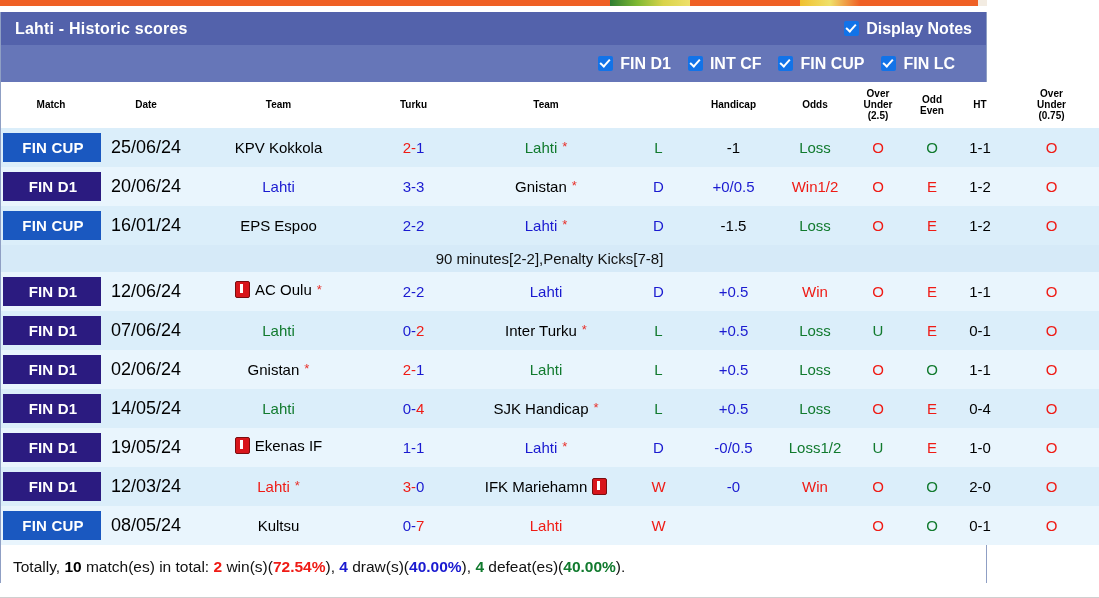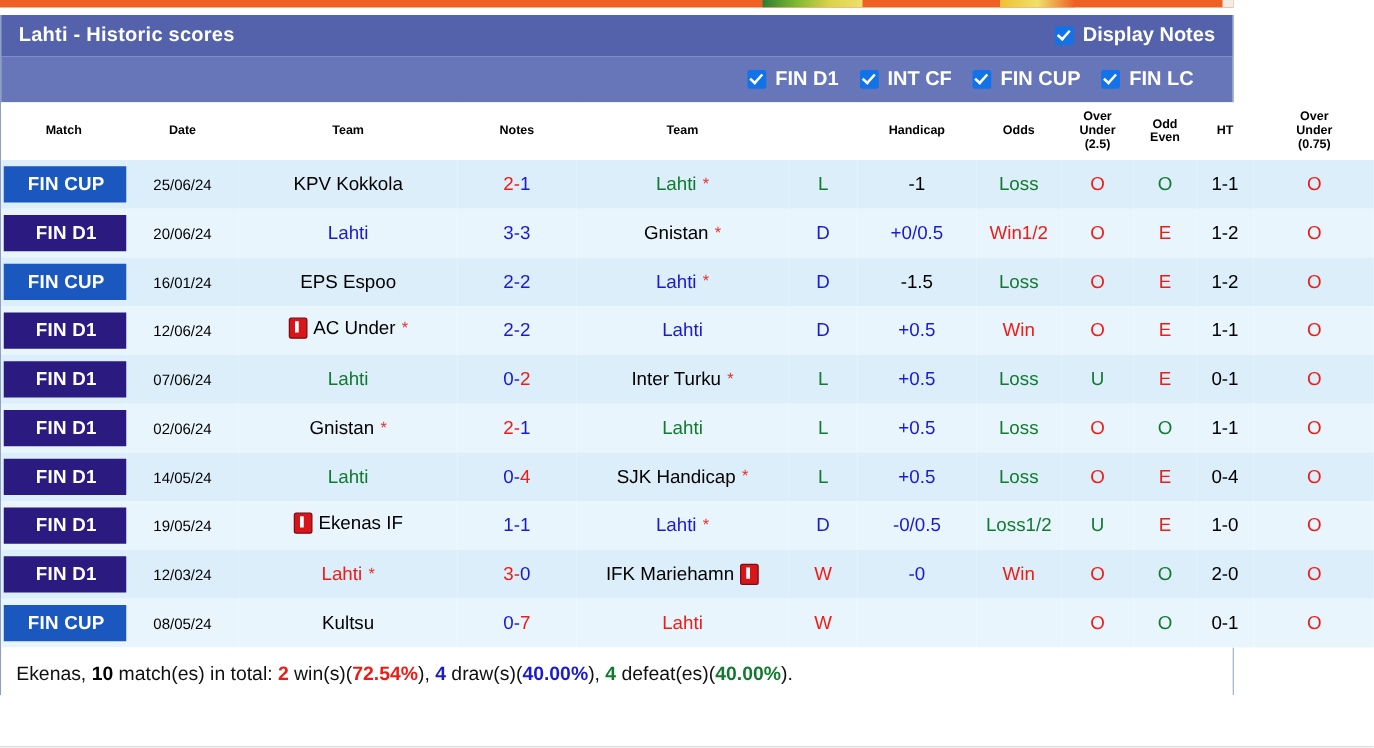--- a/index.html
+++ b/index.html
@@ -74,21 +74,21 @@
   tr.note-row td{background:#d6eaf8;font-size:15px;color:#111;}
 
   td.c-league{padding:0;}
   .badge{
     display:block;width:100px;color:#fff;font-weight:bold;font-size:15px;
     text-align:center;padding:6px 0;letter-spacing:.2px;
   }
   .badge.cup{background:#1a58c0;}
   .badge.d1{background:#2b1b80;}
 
-  .c-date{color:#222;font-size:12px;margin-top:31px;}
+  .c-date{color:#222;font-size:18px;margin-top:31px;}
   .team{display:inline-flex;align-items:center;gap:5px;justify-content:center;}
   .star{color:#e8302a;font-size:13px;vertical-align:super;line-height:0;}
 
   .redcard{
     display:inline-block;width:13px;height:15px;background:#d8151b;
     border:1px solid #7a0d0f;border-radius:2px;position:relative;flex:none;
     vertical-align:-2px;
   }
   .redcard:after{
     content:"";position:absolute;left:4px;top:2px;width:3px;height:9px;background:#fff;
@@ -163,21 +163,21 @@
           <col style="width:58px">
         <col style="width:50px">
           <col style="width:46px">
           <col style="width:97px">
       </colgroup>
       <thead>
         <tr>
           <th>Match</th>
           <th>Date</th>
           <th>Team</th>
-          <th>Notes</th>
+          <th>Turku</th>
           <th>Team</th>
           <th></th>
           <th>Handicap</th>
           <th>Odds</th>
           <th><span>Over</span><br><span>Under</span><br><span>(2.5)</span></th>
           <th><span>Odd</span><br><span>Even</span></th>
           <th>HT</th>
           <th><span>Over</span><br><span>Under</span><br><span>(0.75)</span></th>
         </tr>
       </thead>
@@ -238,28 +238,31 @@
                 <span class="star">*</span>
               </span></td>
             <td><span class="b">D</span></td>
             <td><span class="k">-1.5</span></td>
             <td><span class="g">Loss</span></td>
             <td><span class="r">O</span></td>
             <td><span class="r">E</span></td>
             <td><span class="k">1-2</span></td>
             <td><span class="r">O</span></td>
           </tr>
+          <tr class="note-row">
+            <td colspan="12" style="text-align: center; padding-left: 0px;">90 minutes[2-2],Penalty Kicks[7-8]</td>
+          </tr>
           <tr class="r-even">
             <td class="c-league">
               <span class="badge d1">FIN D1</span>
             </td>
             <td><span class="k c-date">12/06/24</span></td>
             <td><span class="team k">
                 <span class="redcard"></span>
-                <span>AC Under</span>
+                <span>AC Oulu</span>
                 <span class="star">*</span>
               </span></td>
             <td><span class="b">2</span><span class="b">-</span><span class="b">2</span></td>
             <td><span class="team b">
                 <span>Lahti</span>
               </span></td>
             <td><span class="b">D</span></td>
             <td><span class="b">+0.5</span></td>
             <td><span class="r">Win</span></td>
             <td><span class="r">O</span></td>
@@ -392,19 +395,19 @@
             <td><span class="r">O</span></td>
             <td><span class="g">O</span></td>
             <td><span class="k">0-1</span></td>
             <td><span class="r">O</span></td>
           </tr>
         </tbody>
     </table>
 
     <div class="summary">
       <p>
-        <span>Ekenas, </span><b class="k">10</b><span> match(es) in total: </span><b class="r">2</b><span> win(s)(</span><b class="r">72.54%</b><span>), </span><b class="b">4</b><span> draw(s)(</span><b class="b">40.00%</b><span>), </span><b class="g">4</b><span> defeat(es)(</span><b class="g">40.00%</b><span>).</span>
+        <span>Totally, </span><b class="k">10</b><span> match(es) in total: </span><b class="r">2</b><span> win(s)(</span><b class="r">72.54%</b><span>), </span><b class="b">4</b><span> draw(s)(</span><b class="b">40.00%</b><span>), </span><b class="g">4</b><span> defeat(es)(</span><b class="g">40.00%</b><span>).</span>
       </p>
 
     </div>
   </div>
   <div class="bottom-edge"></div>
 </div>
 
 </body></html>

